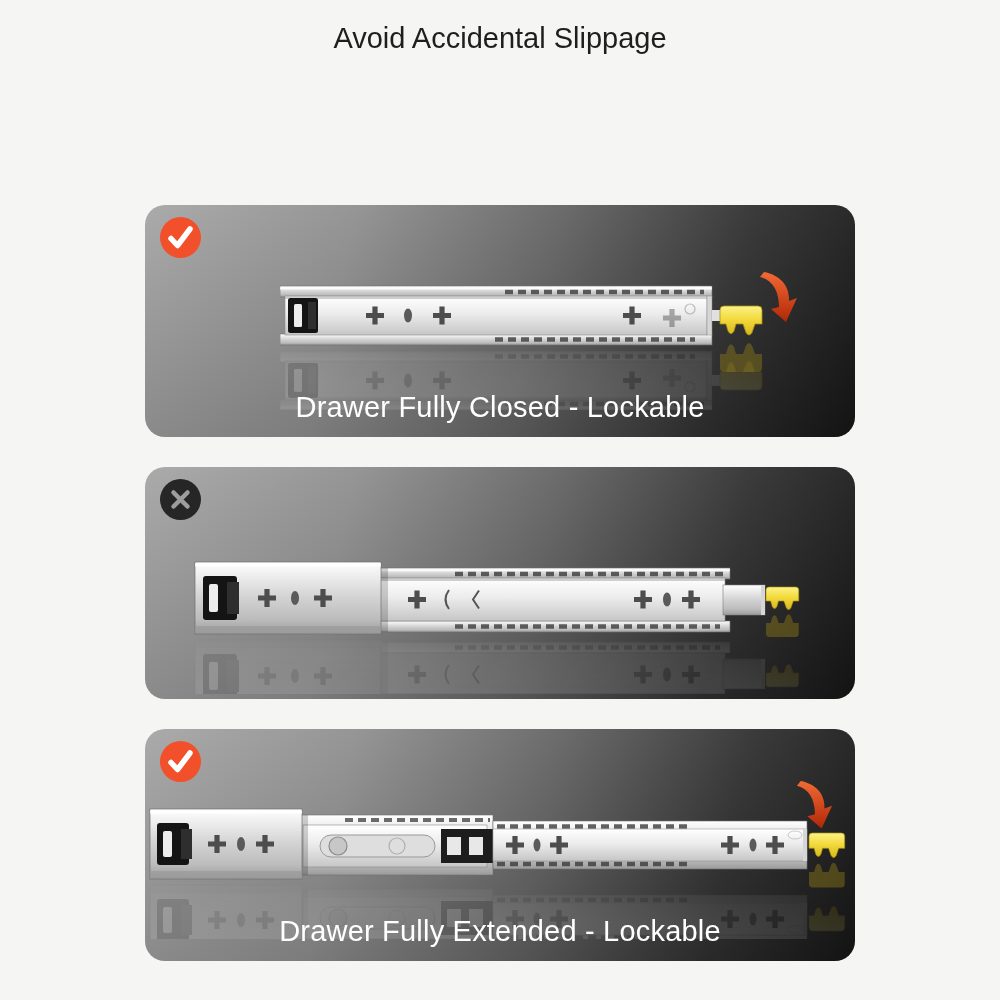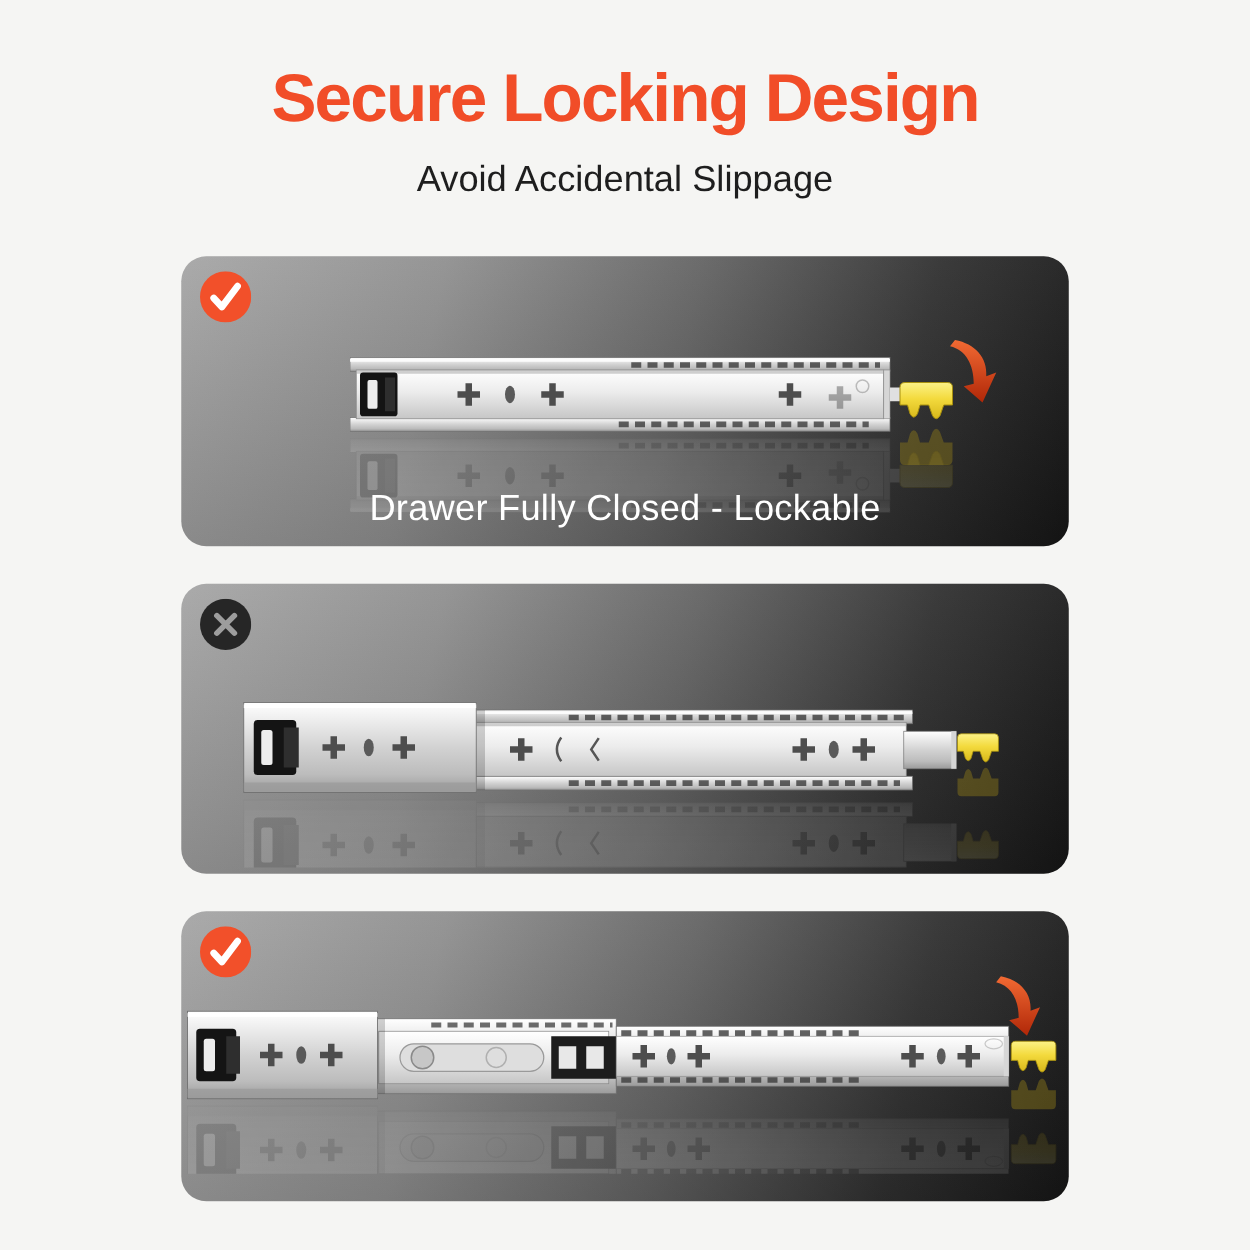--- a/index.html
+++ b/index.html
@@ -22,21 +22,20 @@
   .art3{left:0;top:50px;}
   .caption{position:absolute;left:0;right:0;bottom:13px;text-align:center;
            color:#ffffff;font-size:29px;letter-spacing:.2px;}
 </style>
 </head>
 <body>
 
 <div class="page">
 
   <div class="header">
-    <h1 class="title">Secure Locking Design</h1>
     <p class="subtitle">Avoid Accidental Slippage</p>
   </div>
 
   <div class="panels">
 
     <section class="panel">
       <svg class="badge" viewBox="0 0 41 41">
         <circle cx="20.5" cy="20.5" r="20.5" fill="#f2502a"></circle>
         <path d="M11,21.5 L17.5,28.5 L30,12" fill="none" stroke="#ffffff" stroke-width="5.5" stroke-linecap="round" stroke-linejoin="round"></path>
       </svg>
@@ -246,16 +245,17 @@
         </g>
         <g transform="translate(664,54) scale(0.85)">
           <use href="#c_lock" transform="translate(0,64) scale(1,-1)" fill="#8d7a18" opacity="0.45"></use>
         </g>
         <path transform="translate(650,2) scale(0.95)" d="M6,0 C22,3 32,14 31,29 L39,26 L28,50 L13,37 L21,35 C21,20 15,8 2,5 Z" fill="url(#c_rd)"></path>
         <g opacity="0.12">
             <use href="#c_s" transform="matrix(1,0,0,-1,0,206)"></use>
           </g>
       </svg>
 
+      <div class="caption">Drawer Fully Extended - Lockable</div>
     </section>
 
   </div>
 </div>
 
 </body></html>

